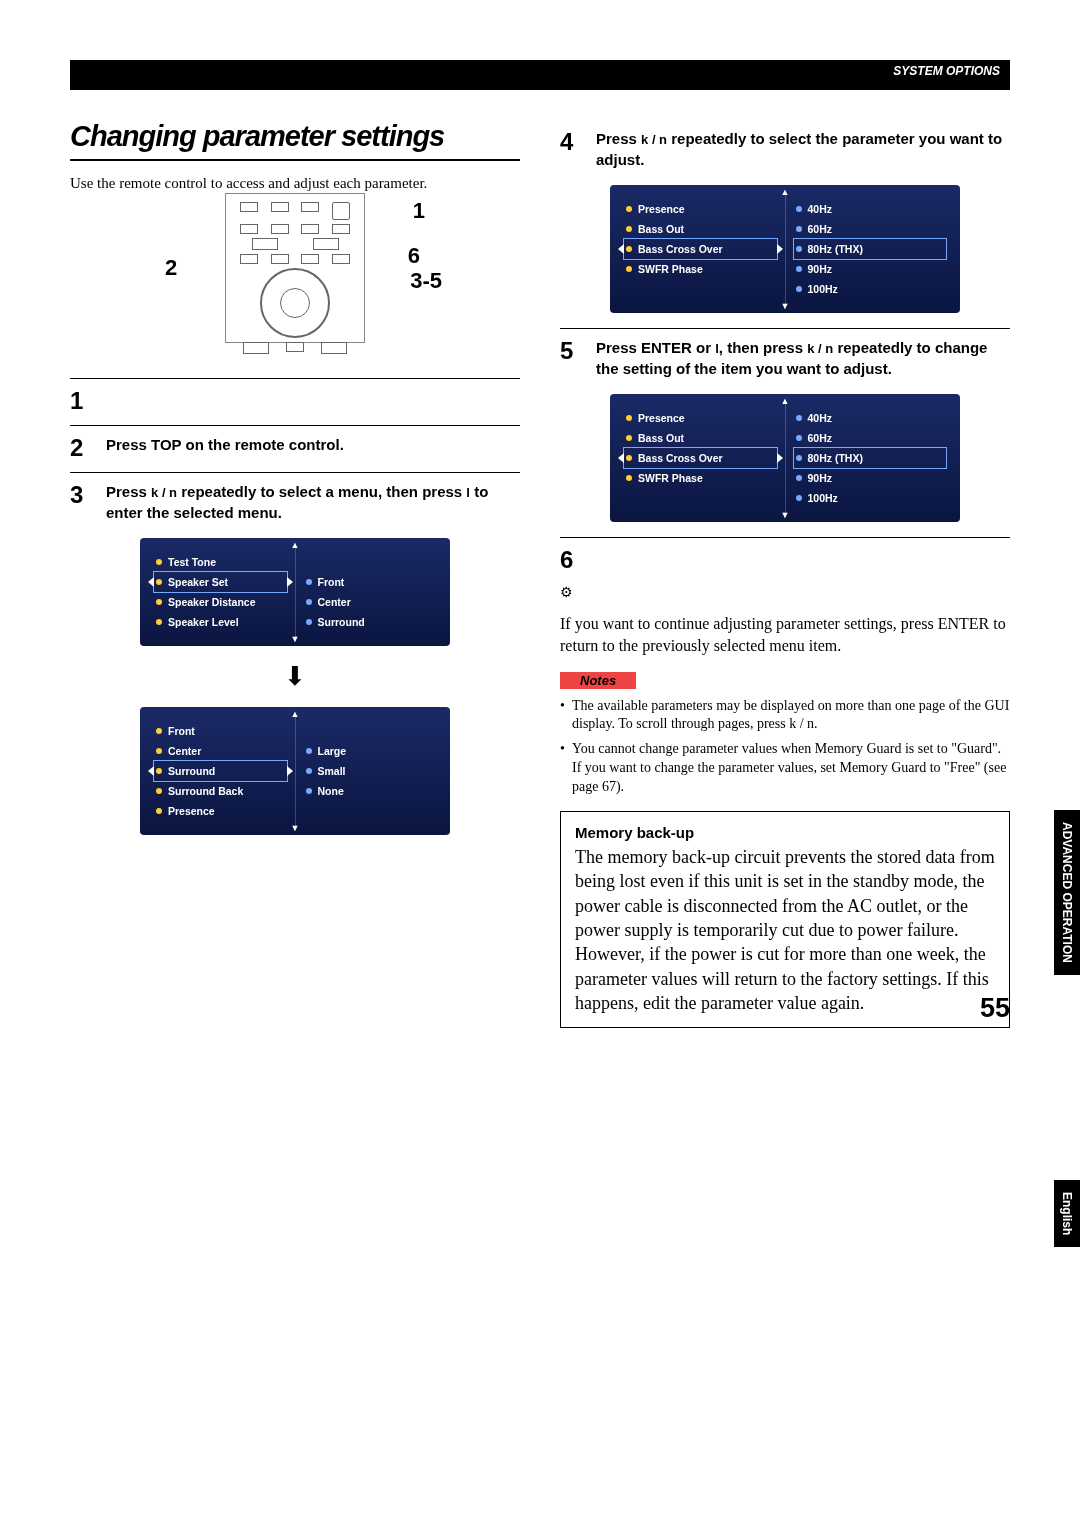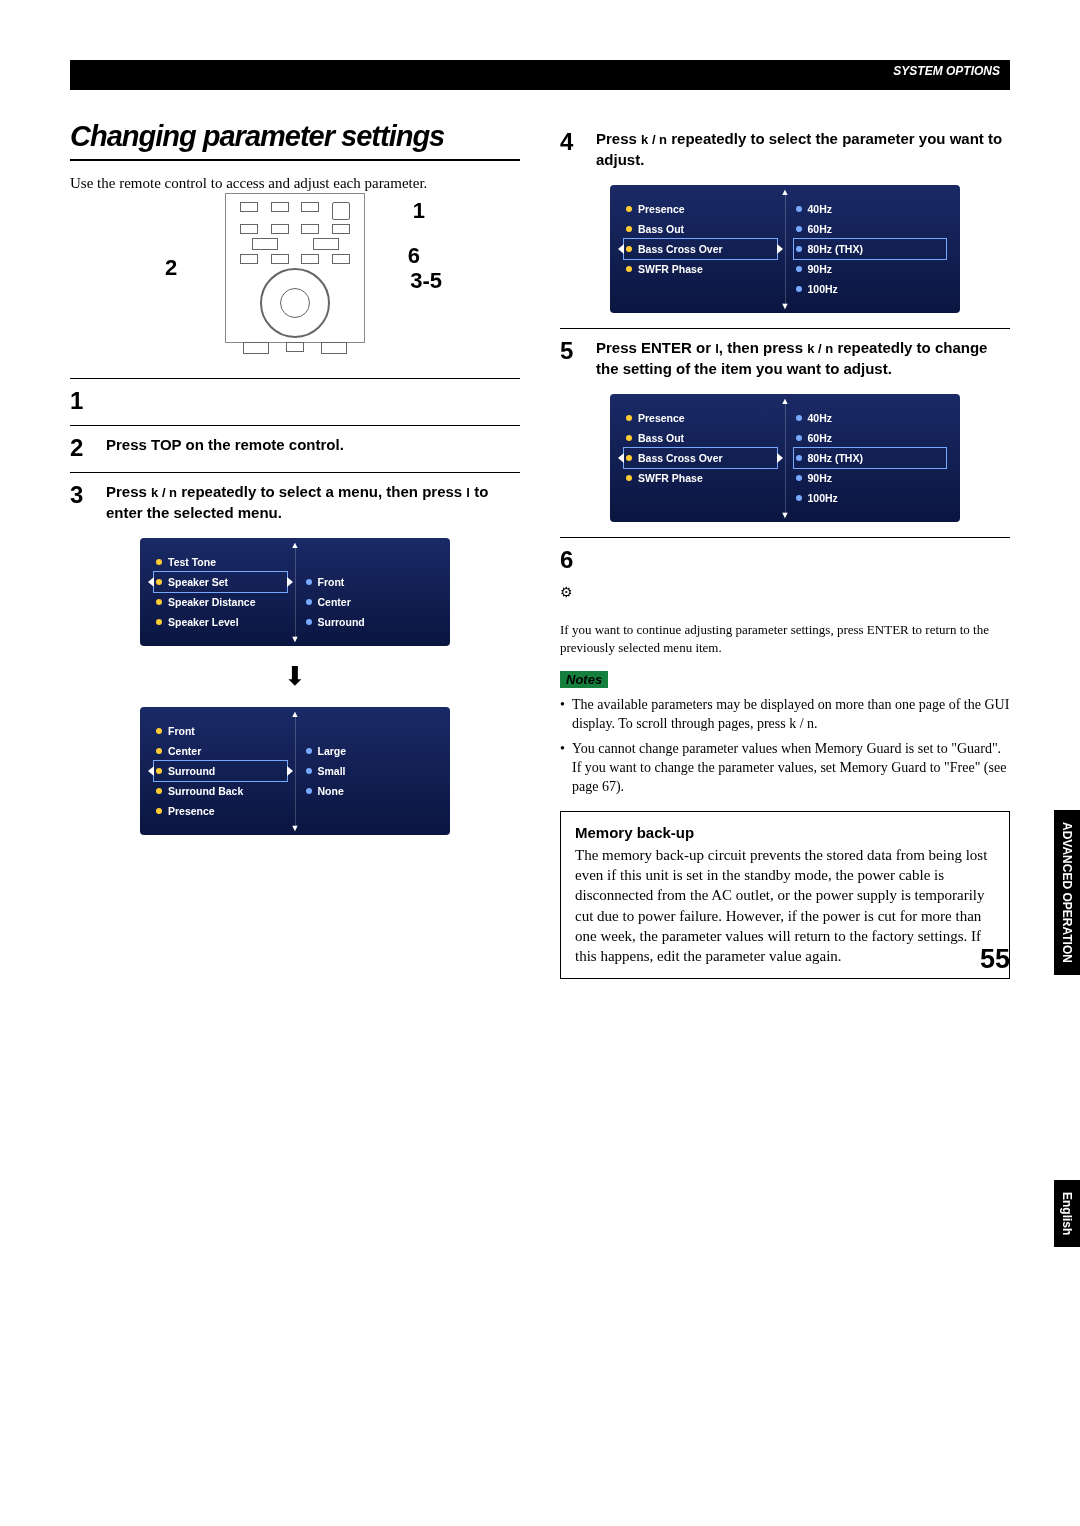--- a/index.html
+++ b/index.html
@@ -34,28 +34,28 @@
   .gui-col.left { border-right: 1px solid rgba(255,255,255,0.2); position: relative;}
   .gui-item { color: #fff; font-family: Arial, sans-serif; font-weight: bold; font-size: 10.5px; padding: 4px 0 4px 14px; position: relative; }
   .gui-item.sel { outline: 1px solid #7af; }
   .bullet { width: 6px; height: 6px; border-radius: 50%; background: #7af; position: absolute; left: 2px; top: 50%; transform: translateY(-50%); }
   .gui-item.yellow .bullet { background: #fc3; }
   .gui-arrows { position: absolute; color: #fff; font-size: 9px; }
   .ga-top { top: 2px; left: 50%; transform: translateX(-50%); }
   .ga-bot { bottom: 2px; left: 50%; transform: translateX(-50%); }
   .down-arrow { text-align: center; font-size: 26px; margin: 10px 0; }
   .tip-icon { font-size: 14px; }
-  .tip-text { font-size: 13px; line-height: 1.35; margin-top: 20px; margin-bottom: 14px;}
-  .notes-label { background: #15803d; font-family: Arial, sans-serif; font-weight: bold; font-style: italic; font-size: 13px; display: inline-block; padding: 1px 6px; margin-bottom: 8px; }
+  .tip-text { font-size: 16px; line-height: 1.35; margin-top: 12px; margin-bottom: 14px;}
+  .notes-label { background: #ef4444; font-family: Arial, sans-serif; font-weight: bold; font-style: italic; font-size: 13px; display: inline-block; padding: 1px 20px; margin-bottom: 8px; }
   .note-list { list-style: none; padding-left: 0; font-size: 14px; line-height: 1.35; }
   .note-list li { padding-left: 12px; position: relative; margin-bottom: 6px;}
   .note-list li::before { content: "•"; position: absolute; left: 0; }
   .box { border: 1px solid #000; padding: 12px 14px; margin-top: 14px; }
   .box-title { font-family: Arial, sans-serif; font-weight: bold; font-size: 15px; margin-bottom: 4px;}
-  .box-body { font-size: 15px; line-height: 1.35; }
+  .box-body { font-size: 18px; line-height: 1.35; }
   .page-num { position: absolute; bottom: 44px; right: 70px; font-family: Arial, sans-serif; font-weight: bold; font-size: 27px; }
   .side-tab { position: absolute; right: 0; background: #000; color: #fff; font-family: Arial, sans-serif; font-weight: bold; font-size: 12px; writing-mode: vertical-rl; padding: 12px 6px; text-align: center; }
   .tab1 { top: 810px; line-height: 1.2;}
   .tab2 { top: 1180px; }
   .lnk { position:absolute; right:-6px; top:50%; transform:translateY(-50%); width:0;height:0; border-top:5px solid transparent; border-bottom:5px solid transparent; border-left:6px solid #fff;}
   .llnk { position:absolute; left:-6px; top:50%; transform:translateY(-50%); width:0;height:0; border-top:5px solid transparent; border-bottom:5px solid transparent; border-right:6px solid #fff;}
 </style>
 </head>
 <body>
 

